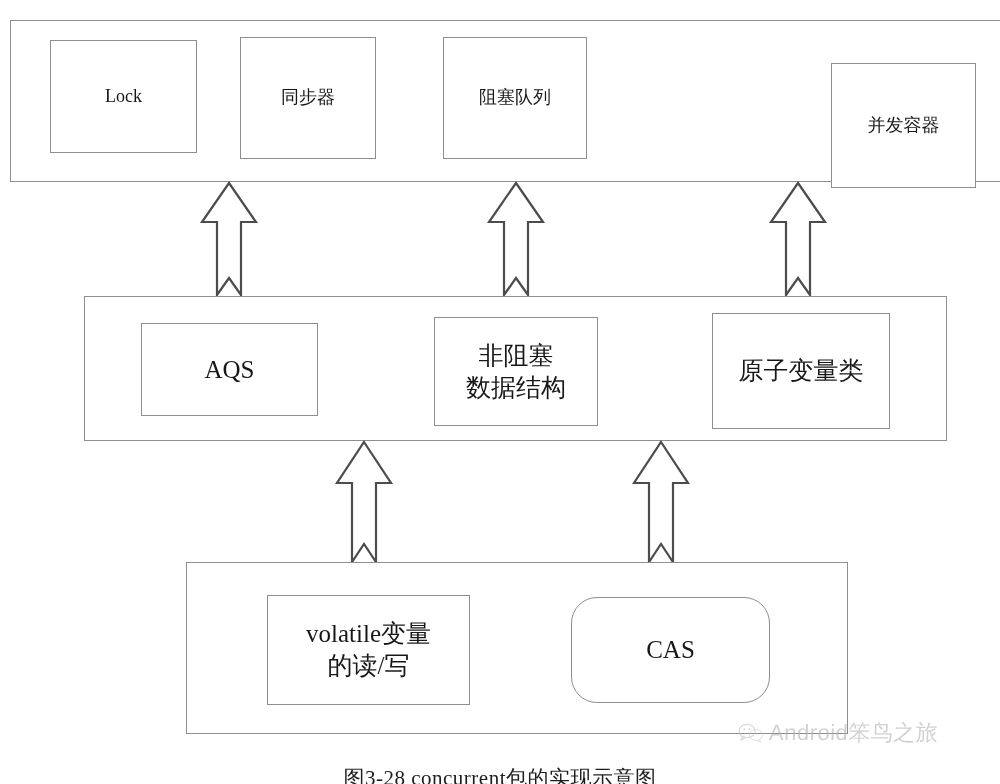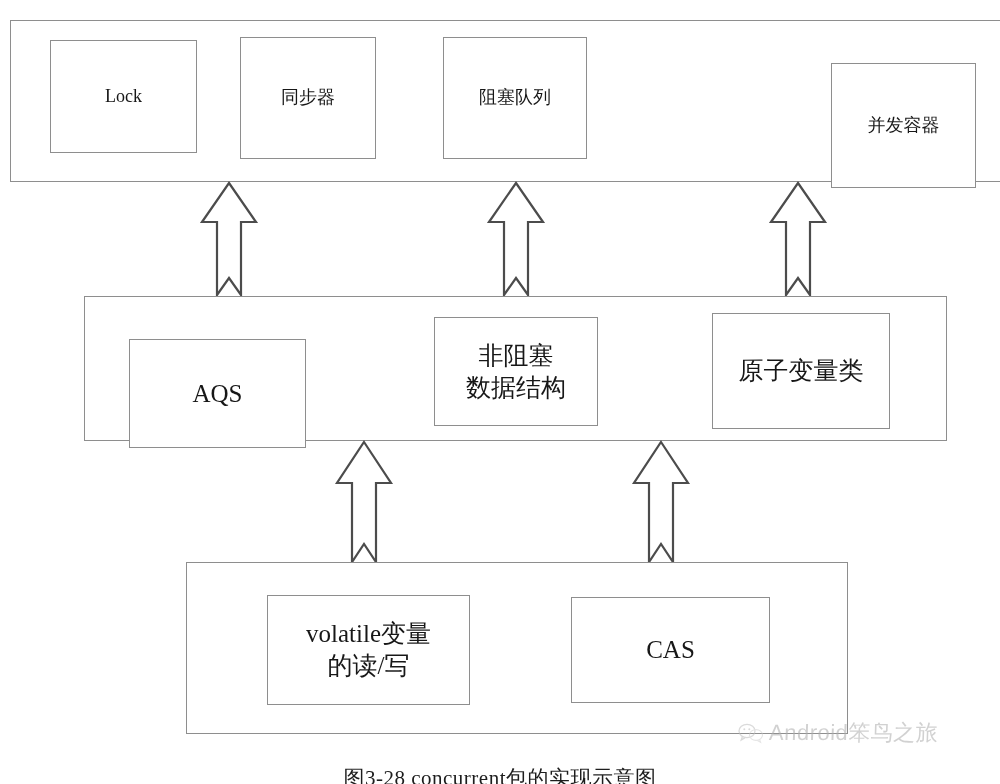--- a/index.html
+++ b/index.html
@@ -170,21 +170,21 @@
   </div>
 
   <div class="arrow" style="left:770px; top:182px;">
     <svg width="56" height="114" viewBox="0 0 56 114">
       <polygon points="28,1 55,40 40,40 40,113 28,96 16,113 16,40 1,40"></polygon>
     </svg>
   </div>
 
   <div class="layer-box" id="layer-middle"></div>
 
-  <div class="node tier2" style="left:129px; top:323px; width:177px; height:109px;margin-top:16px;">
+  <div class="node tier2" style="left:141px; top:323px; width:177px; height:93px;">
     <span class="node-label">AQS</span>
   </div>
 
   <div class="node tier2" style="left:434px; top:317px; width:164px; height:109px;">
     <span class="node-label">非阻塞
 数据结构</span>
   </div>
 
   <div class="node tier2" style="left:712px; top:313px; width:178px; height:116px;">
     <span class="node-label">原子变量类</span>
@@ -202,21 +202,21 @@
     </svg>
   </div>
 
   <div class="layer-box" id="layer-bottom"></div>
 
   <div class="node tier3" style="left:267px; top:595px; width:203px; height:110px;">
     <span class="node-label">volatile变量
 的读/写</span>
   </div>
 
-  <div class="node tier3" style="left:571px; top:597px; width:199px; height:106px;">
+  <div class="node tier3" style="left:571px; top:597px; width:199px; height:106px;border-radius:26px;">
     <span class="node-label">CAS</span>
   </div>
 
   <div id="watermark">
     <span class="wm-icon">
       <svg viewBox="0 0 26 22" width="26" height="22">
         <ellipse cx="9" cy="9" rx="8" ry="6.6" fill="none" stroke="#bdbdbd" stroke-width="1.3"></ellipse>
         <path d="M4.5 14.2 L3.2 18 L7.2 15.6" fill="none" stroke="#bdbdbd" stroke-width="1.3"></path>
         <circle cx="6.3" cy="7.2" r="1" fill="#bdbdbd"></circle>
         <circle cx="11.3" cy="7.2" r="1" fill="#bdbdbd"></circle>

